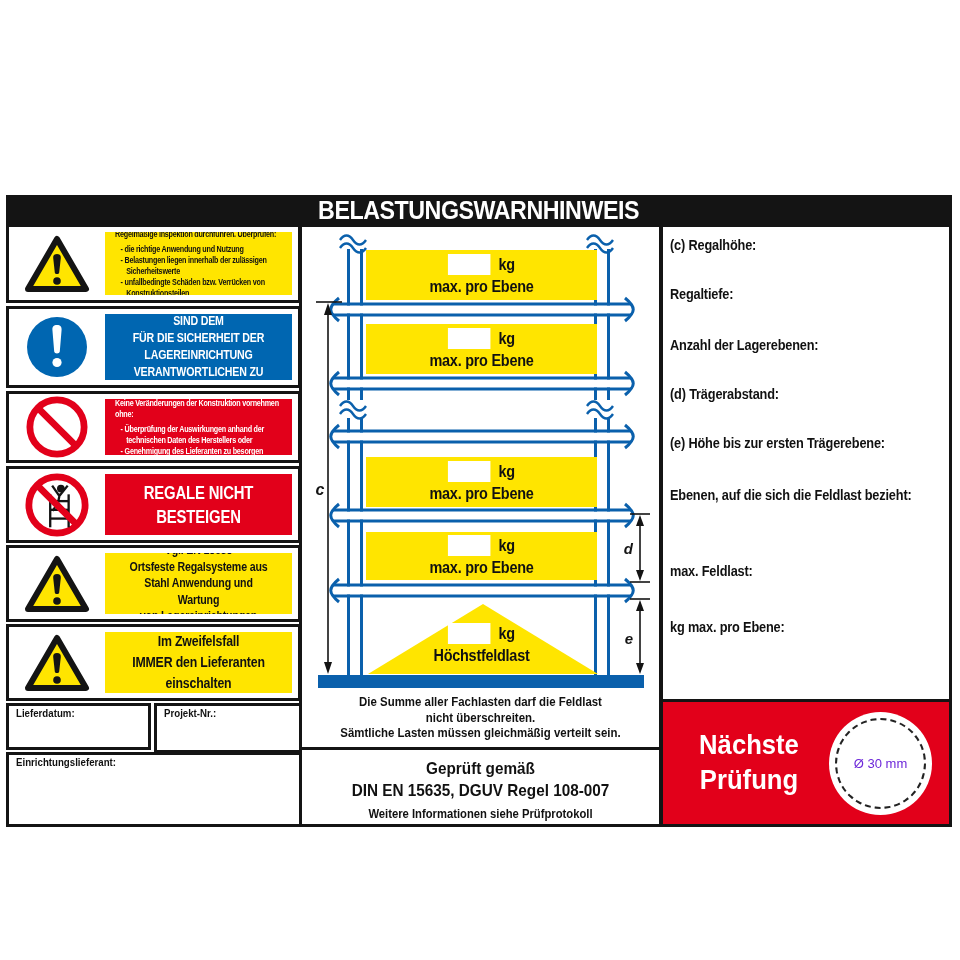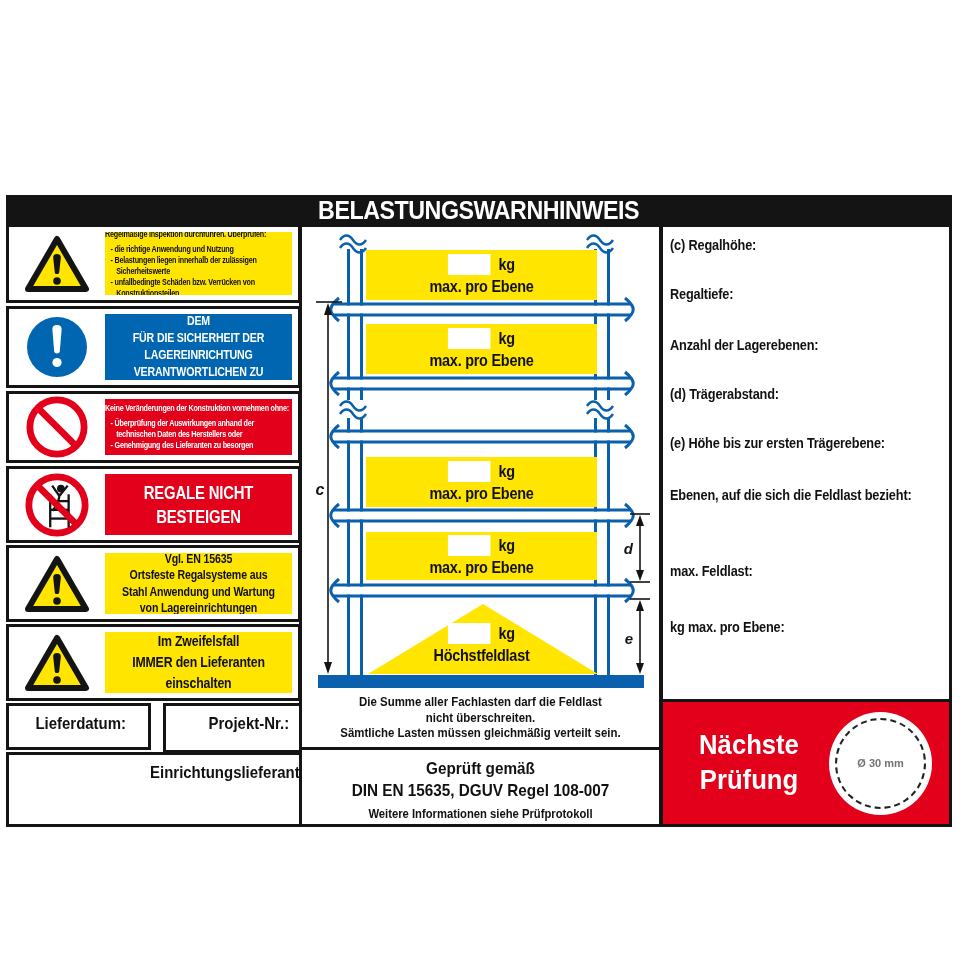--- a/index.html
+++ b/index.html
@@ -7,35 +7,35 @@
          font-family:"Liberation Sans","DejaVu Sans",sans-serif;color:#111;margin-top:32px;}
   .abs{position:absolute;}
   .cell{position:absolute;background:#fff;border:3px solid #141414;box-sizing:border-box;}
   .titlebar{position:absolute;left:6px;top:163px;width:946px;height:30px;background:#141414;
             display:flex;align-items:center;justify-content:center;}
   .title{color:#fff;font-size:25px;font-weight:bold;letter-spacing:-0.5px;white-space:nowrap;
          transform:scaleX(0.93);}
   .row{display:flex;align-items:center;height:100%;}
   .iconbox{width:96px;min-width:96px;display:flex;align-items:center;justify-content:center;}
   .tbox{flex:1;margin:5px 6px 5px 0;align-self:stretch;display:flex;flex-direction:column;
-        justify-content:center;box-sizing:border-box;padding:4px 0;overflow:hidden;}
+        justify-content:center;box-sizing:border-box;padding:4px 10px;overflow:hidden;}
   .tbox.yellow{background:#ffe500;color:#111;}
   .tbox.blue{background:#0066b1;color:#fff;}
   .tbox.red{background:#e2001a;color:#fff;}
   .sm{font-size:9px;line-height:11px;font-weight:bold;letter-spacing:-0.3px;
       transform:scaleX(0.8);transform-origin:0 50%;width:125%;}
   .sm .hd{margin-bottom:4px;}
   .sm .b{padding-left:14px;text-indent:-7px;}
   .cc{width:100%;text-align:center;font-weight:bold;transform:scaleX(0.85);letter-spacing:-0.2px;}
   .cc12{font-size:12.5px;line-height:17px;}
   .cc125{font-size:12.5px;line-height:16.5px;}
   .cc17{font-size:17.5px;line-height:24px;}
   .cc14{font-size:14.5px;line-height:21px;}
   .fieldcell{position:absolute;background:#fff;border:3px solid #141414;box-sizing:border-box;
-             font-weight:bold;font-size:17px;padding:8px 7px;text-align:right;}
+             font-weight:bold;font-size:11px;padding:1px 7px;}
   .fieldcell .flab{transform:scaleX(0.88);transform-origin:0 0;white-space:nowrap;}
   .lvl{position:absolute;left:366px;width:231px;height:50px;background:#ffe500;
        display:flex;align-items:center;justify-content:center;}
   .tri{position:absolute;left:366px;width:231px;height:56px;display:flex;align-items:center;justify-content:center;}
   .lvlin{display:flex;flex-direction:column;align-items:center;gap:1px;width:100%;
          transform:scaleX(0.85);font-weight:bold;font-size:17px;line-height:21px;letter-spacing:-0.3px;color:#111;}
   .r1{display:flex;align-items:center;gap:9px;}
   .blank{width:50px;height:21px;background:#fff;}
   .notes{position:absolute;left:299px;top:662px;width:363px;text-align:center;font-weight:bold;
          font-size:13px;line-height:15.5px;transform:scaleX(0.88);}
@@ -45,21 +45,21 @@
   .appr3{font-size:12.5px;line-height:20px;margin-top:2px;}
   .rlabel{position:absolute;left:670px;width:330px;font-weight:bold;font-size:15px;line-height:26px;
           letter-spacing:-0.2px;transform:scaleX(0.85);transform-origin:0 0;}
   .nextbox{position:absolute;left:660px;top:667px;width:292px;height:128px;background:#e2001a;
            border:3px solid #141414;box-sizing:border-box;display:flex;align-items:center;
            padding-left:22px;gap:16px;}
   .nexttext{color:#fff;font-weight:bold;font-size:27px;line-height:35px;text-align:center;
             transform:scaleX(0.95);width:128px;}
   .sticker{width:103px;height:103px;background:#fff;border-radius:50%;position:relative;flex:none;}
   .sticker .dash{position:absolute;inset:6px;border:2px dashed #222;border-radius:50%;
-                 display:flex;align-items:center;justify-content:center;font-size:11px;font-weight:bold;color:#737373;}
+                 display:flex;align-items:center;justify-content:center;font-size:13px;font-weight:normal;color:#6d28d9;}
   svg text{font-family:"Liberation Sans","DejaVu Sans",sans-serif;}
 </style>
 </head>
 <body>
 
 <div class="stage">
 
   <div class="titlebar">
     <div class="title">BELASTUNGSWARNHINWEIS</div>
   </div>
@@ -183,21 +183,21 @@
           <div>IMMER den Lieferanten</div>
           <div>einschalten</div>
         </div>
       </div>
     </div>
   </div>
 
   <div class="fieldcell" style="left:6px;top:671px;width:145px;height:47px">
     <div class="flab">Lieferdatum:</div>
   </div>
-  <div class="fieldcell" style="left:163px;top:671px;width:152px;height:50px">
+  <div class="fieldcell" style="left:154px;top:671px;width:152px;height:50px">
     <div class="flab">Projekt-Nr.:</div>
   </div>
 
   <div class="fieldcell" style="left:6px;top:720px;width:348px;height:75px">
     <div class="flab">Einrichtungslieferant:</div>
   </div>
 
   <div class="cell" style="left:299px;top:192px;width:363px;height:526px"></div>
 
   <svg class="abs" style="left:302px;top:192px" width="360" height="470" viewBox="0 0 360 470">

